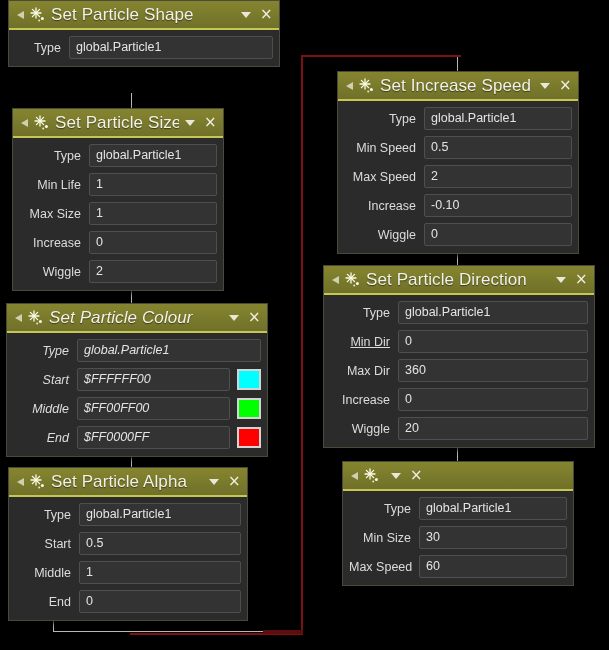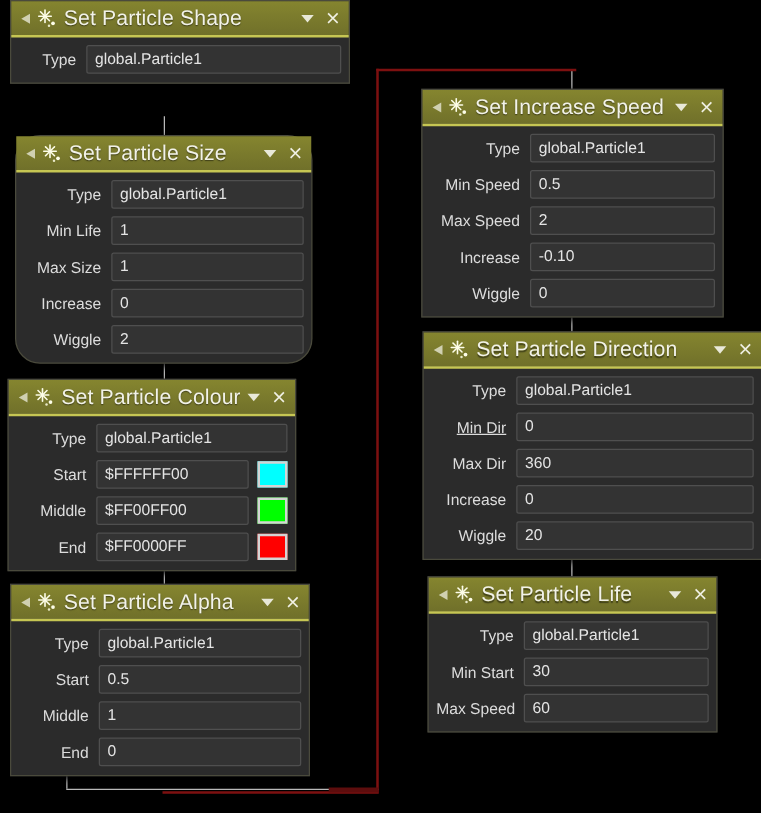--- a/index.html
+++ b/index.html
@@ -152,21 +152,21 @@
         <div class="hdr-caret"></div>
         <div class="hdr-close">×</div>
       </div>
       <div class="node-body">
         <div class="row">
           <div class="row-label" style="width: 46px;">Type</div>
           <div class="field">global.Particle1</div>
         </div>
       </div>
     </div>
-    <div class="node" style="left: 12px; top: 108px; width: 238px; border-radius: 20px;">
+    <div class="node" style="left: 12px; top: 108px; width: 212px;">
       <div class="node-header">
         <div class="collapse-tri"></div>
         <div class="spark">
           <svg width="18" height="18" viewBox="0 0 18 18">
             <g stroke="#fdfde8" stroke-width="1.3" stroke-linecap="round">
               <line x1="7" y1="2" x2="7" y2="12"></line>
               <line x1="2" y1="7" x2="12" y2="7"></line>
               <line x1="3.4" y1="3.4" x2="10.6" y2="10.6"></line>
               <line x1="10.6" y1="3.4" x2="3.4" y2="10.6"></line>
             </g>
@@ -194,21 +194,21 @@
         <div class="row">
           <div class="row-label" style="width: 62px;">Increase</div>
           <div class="field">0</div>
         </div>
         <div class="row">
           <div class="row-label" style="width: 62px;">Wiggle</div>
           <div class="field">2</div>
         </div>
       </div>
     </div>
-    <div class="node" style="left: 6px; top: 303px; width: 231px;">
+    <div class="node" style="left: 6px; top: 303px; width: 262px; font-style: italic;">
       <div class="node-header">
         <div class="collapse-tri"></div>
         <div class="spark">
           <svg width="18" height="18" viewBox="0 0 18 18">
             <g stroke="#fdfde8" stroke-width="1.3" stroke-linecap="round">
               <line x1="7" y1="2" x2="7" y2="12"></line>
               <line x1="2" y1="7" x2="12" y2="7"></line>
               <line x1="3.4" y1="3.4" x2="10.6" y2="10.6"></line>
               <line x1="10.6" y1="3.4" x2="3.4" y2="10.6"></line>
             </g>
@@ -315,21 +315,21 @@
         <div class="row">
           <div class="row-label" style="width: 72px;">Increase</div>
           <div class="field">-0.10</div>
         </div>
         <div class="row">
           <div class="row-label" style="width: 72px;">Wiggle</div>
           <div class="field">0</div>
         </div>
       </div>
     </div>
-    <div class="node" style="left: 338px; top: 265px; width: 272px;">
+    <div class="node" style="left: 323px; top: 265px; width: 272px;">
       <div class="node-header">
         <div class="collapse-tri"></div>
         <div class="spark">
           <svg width="18" height="18" viewBox="0 0 18 18">
             <g stroke="#fdfde8" stroke-width="1.3" stroke-linecap="round">
               <line x1="7" y1="2" x2="7" y2="12"></line>
               <line x1="2" y1="7" x2="12" y2="7"></line>
               <line x1="3.4" y1="3.4" x2="10.6" y2="10.6"></line>
               <line x1="10.6" y1="3.4" x2="3.4" y2="10.6"></line>
             </g>
@@ -372,31 +372,30 @@
             <g stroke="#fdfde8" stroke-width="1.3" stroke-linecap="round">
               <line x1="7" y1="2" x2="7" y2="12"></line>
               <line x1="2" y1="7" x2="12" y2="7"></line>
               <line x1="3.4" y1="3.4" x2="10.6" y2="10.6"></line>
               <line x1="10.6" y1="3.4" x2="3.4" y2="10.6"></line>
             </g>
             <circle cx="13.4" cy="12.6" r="1.5" fill="#fdfde8"></circle>
             <circle cx="10.2" cy="14.6" r="1" fill="#e9e9c8"></circle>
           </svg>
         </div>
-        <div class="node-title">Set Particle Life</div>
         <div class="hdr-caret"></div>
         <div class="hdr-close">×</div>
       </div>
       <div class="node-body">
         <div class="row">
           <div class="row-label" style="width: 62px;">Type</div>
           <div class="field">global.Particle1</div>
         </div>
         <div class="row">
-          <div class="row-label" style="width: 62px;">Min Start</div>
+          <div class="row-label" style="width: 62px;">Min Size</div>
           <div class="field">30</div>
         </div>
         <div class="row">
           <div class="row-label" style="width: 62px;">Max Speed</div>
           <div class="field">60</div>
         </div>
       </div>
     </div>
   </div>
 

